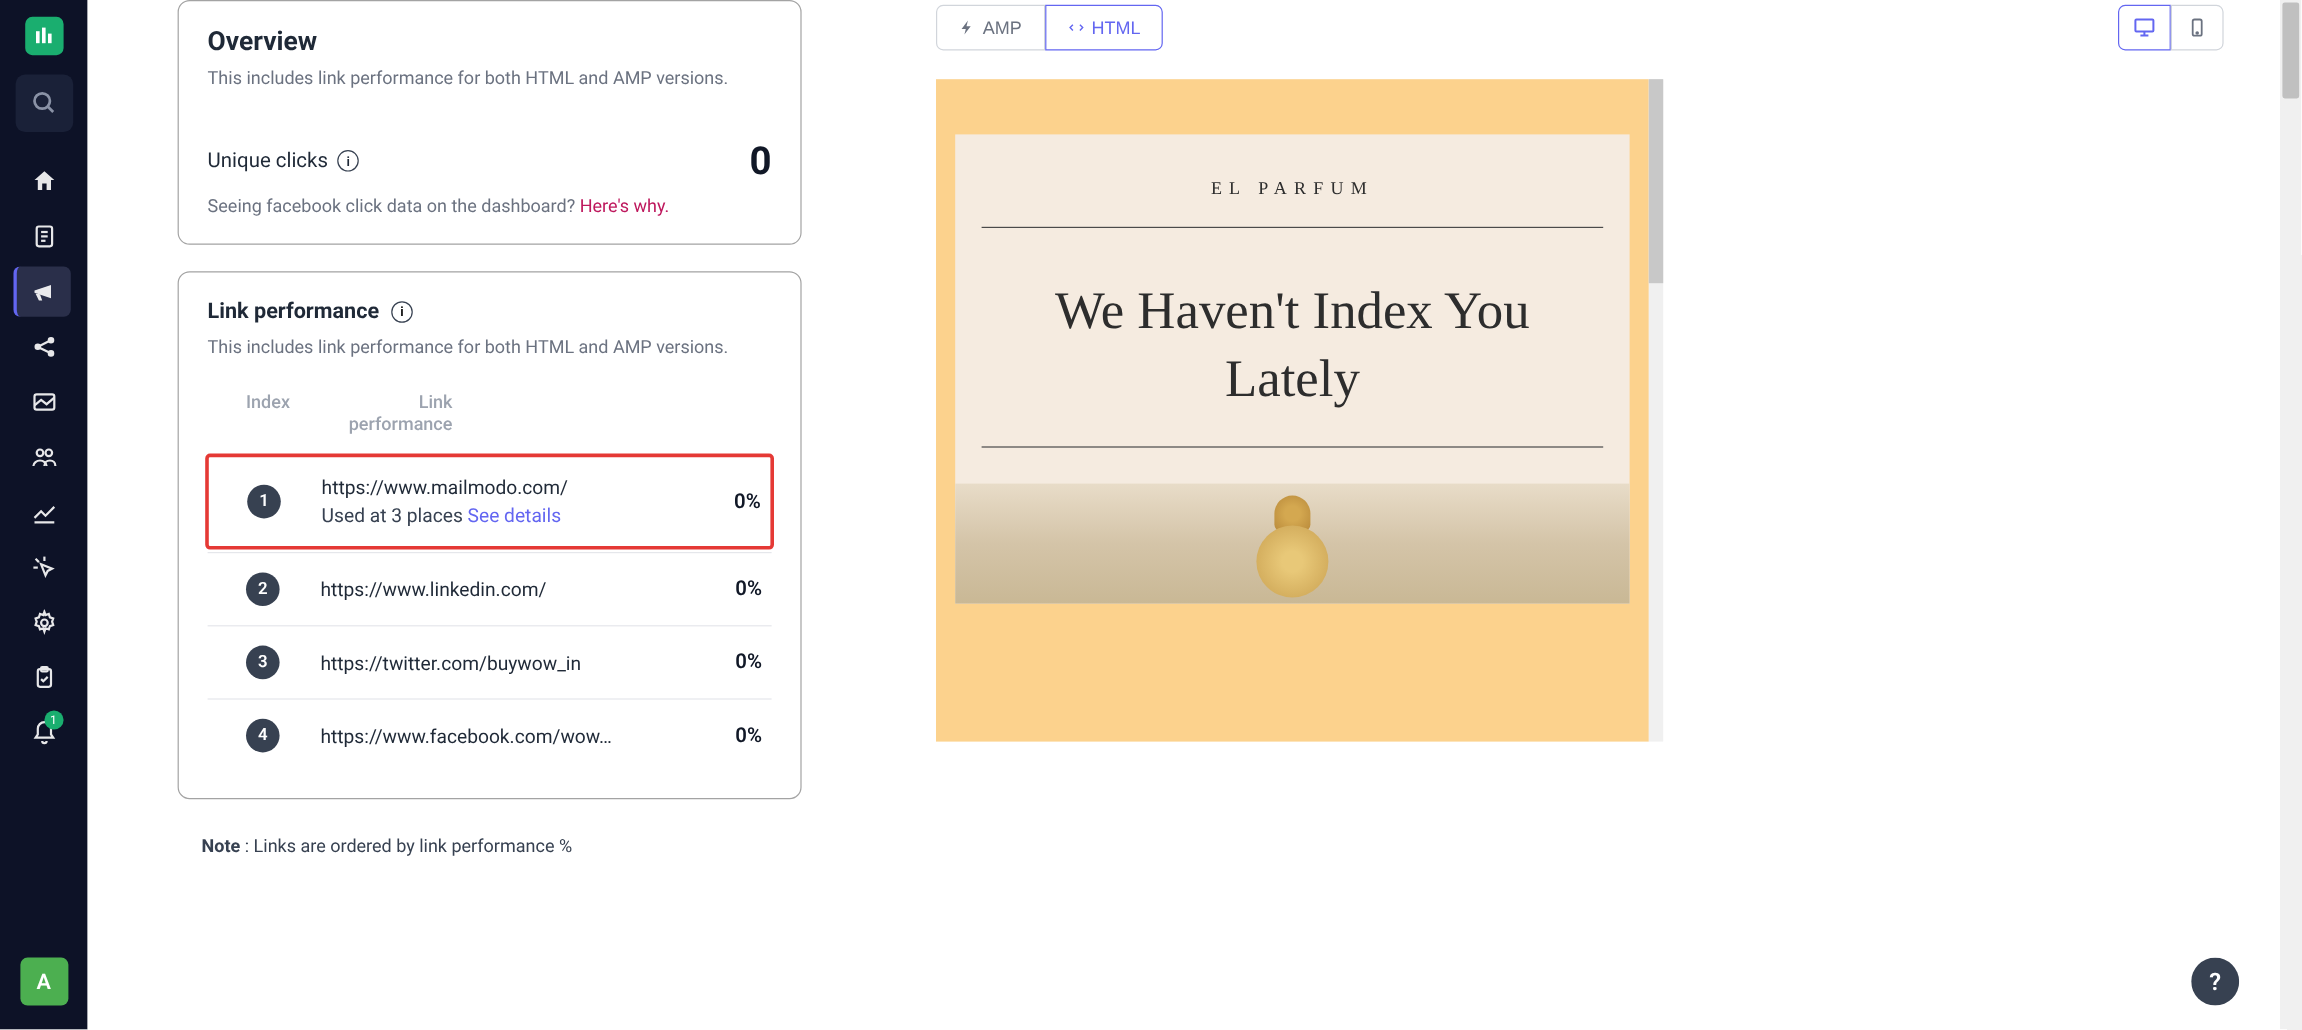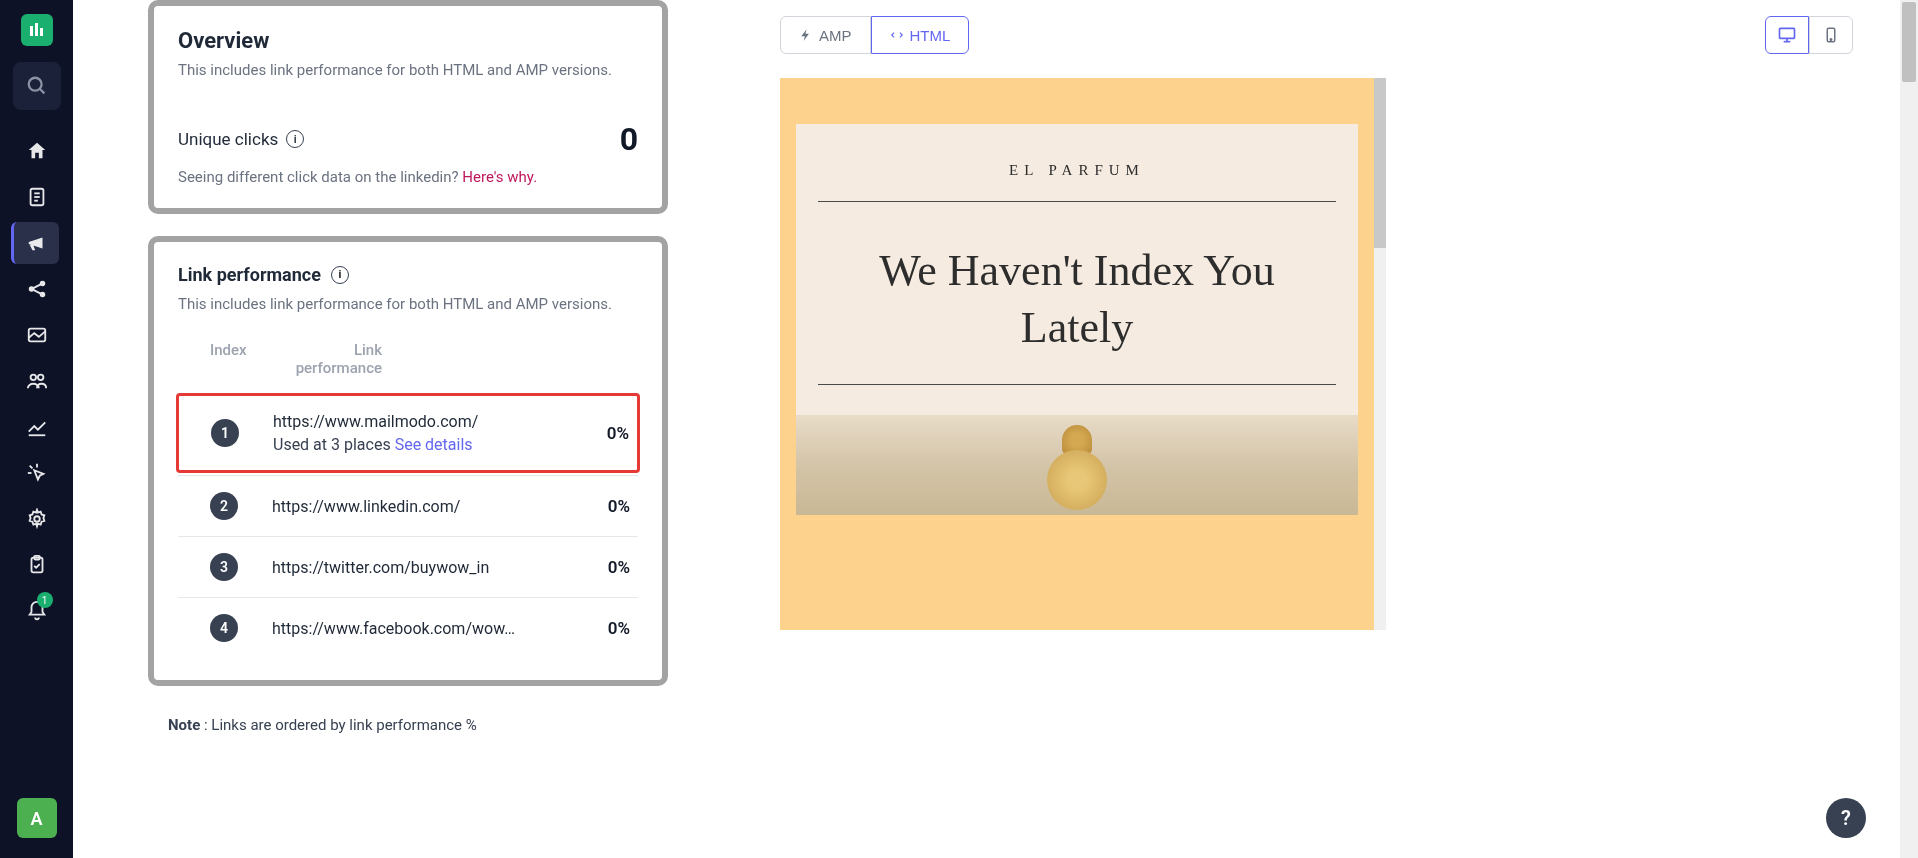--- a/index.html
+++ b/index.html
@@ -15,23 +15,23 @@
     .nav-icon { color: #fff; opacity: 0.9; }
     .notif-badge { position: relative; }
     .notif-dot { position: absolute; top: 2px; right: 8px; width: 16px; height: 16px; background: #1aae6f; border-radius: 50%; font-size: 10px; color: #fff; display: flex; align-items: center; justify-content: center; }
     .avatar-box { position: absolute; bottom: 20px; width: 40px; height: 40px; background: #4caf50; border-radius: 6px; display: flex; align-items: center; justify-content: center; color: #fff; font-weight: 600; font-size: 18px; }
     
     .main { flex: 1; display: flex; overflow-y: auto; background: #fff; position: relative; }
     .scrollbar-track { position: absolute; right: 0; top: 0; width: 18px; height: 100%; background: #f0f0f0; }
     .scrollbar-thumb { position: absolute; right: 2px; top: 2px; width: 14px; height: 80px; background: #c0c0c0; border-radius: 2px; }
     
     .left-panel { width: 595px; padding: 0 0 20px 75px; }
-    .right-panel { flex: 1; padding: 16px 65px 20px 0; }
-    
-    .card { background: #fff; border: 6px solid #a3a3a3; border-radius: 10px; padding: 22px 24px; margin-bottom: 22px; }
+    .right-panel { flex: 1; padding: 4px 65px 20px 0; }
+    
+    .card { background: #fff; border: 1px solid #a3a3a3; border-radius: 10px; padding: 22px 24px; margin-bottom: 22px; }
     
     .overview-title { font-size: 22px; font-weight: 700; color: #1f2937; margin-bottom: 8px; }
     .overview-sub { font-size: 15px; color: #6b7280; margin-bottom: 30px; }
     .metric-row { display: flex; justify-content: space-between; align-items: center; margin-bottom: 10px; margin-top: 41px; }
     .metric-label { font-size: 17px; color: #1f2937; display: flex; align-items: center; gap: 8px; }
     .metric-value { font-size: 32px; font-weight: 700; color: #111827; }
     .info-icon { width: 18px; height: 18px; border: 1.5px solid #374151; border-radius: 50%; display: inline-flex; align-items: center; justify-content: center; font-size: 11px; font-weight: 600; }
     .click-note { font-size: 15px; color: #6b7280; }
     .click-note a { color: #be185d; text-decoration: none; }
     
@@ -186,21 +186,21 @@
         <div class="overview-title">Overview</div>
         <div class="overview-sub">This includes link performance for both HTML and AMP versions.</div>
         <div class="metric-row">
           <div class="metric-label">
             <span>Unique clicks</span>
             <span class="info-icon">i</span>
           </div>
           <div class="metric-value">0</div>
         </div>
         <div class="click-note">
-          <span>Seeing different click data on the linkedin? </span><a href="#">Here's why.</a>
+          <span>Seeing facebook click data on the dashboard? </span><a href="#">Here's why.</a>
         </div>
       </div>
 
       <div class="card">
         <div class="lp-header">
           <span class="lp-title">Link performance</span>
           <span class="info-icon">i</span>
         </div>
         <div class="lp-sub">This includes link performance for both HTML and AMP versions.</div>
         <div class="table-header">

